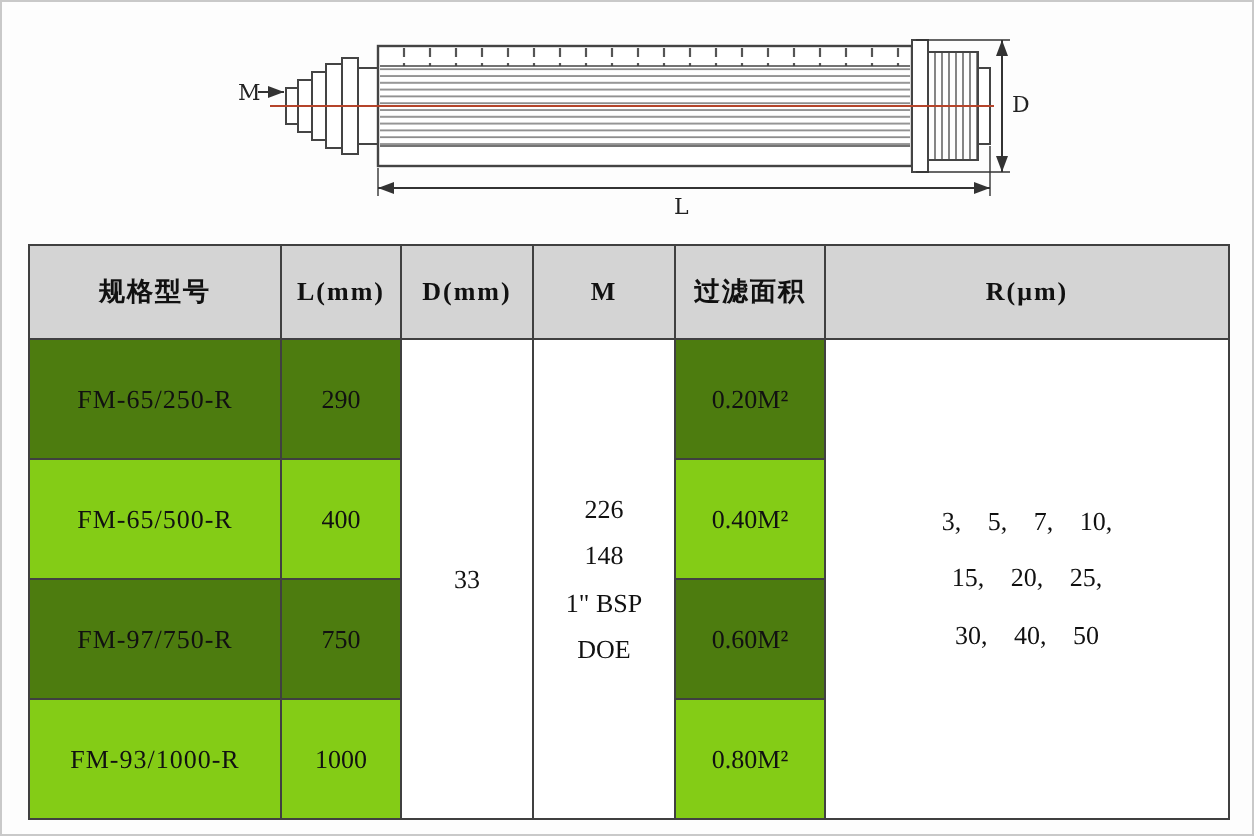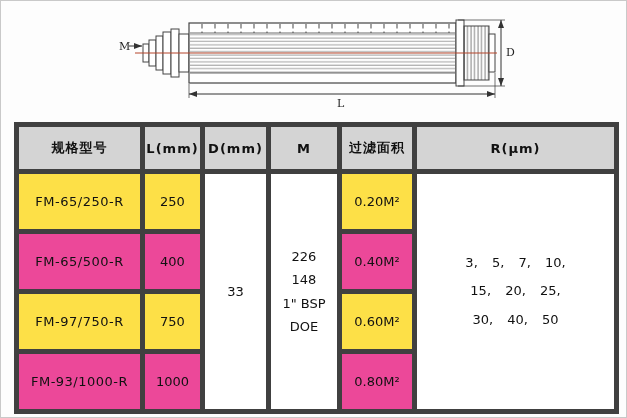--- a/index.html
+++ b/index.html
@@ -8,26 +8,26 @@
   .page {
     position:relative; width:627px; height:418px;
     background:#fdfdfd; border:1px solid #c9c9c9; overflow:hidden;
   }
   .diagram-wrap { position:absolute; top:2px; left:0; width:627px; height:116px; }
   table.spec {
     position:absolute; top:121px; left:13px; width:600px;
     border-collapse:collapse; table-layout:fixed;
   }
   table.spec th, table.spec td {
-    border:5px solid #404040; text-align:center; vertical-align:middle;
-    color:#111; font-size:13px; overflow:hidden;
+    border:1px solid #404040; text-align:center; vertical-align:middle;
+    color:#111; font-size:13px; overflow:hidden;font-family:Liberation Serif, serif;
   }
   table.spec th { background:#d4d4d4; font-weight:bold; height:47px; letter-spacing:1px; }
-  table.spec td { height:60px; background:#fde047; }
-  tr.alt td { background:#ec4899; }
+  table.spec td { height:60px; background:#4d7c0f; }
+  tr.alt td { background:#84cc16; }
   td.span-cell { background:#ffffff !important;margin-left:28px; }
   .m-line { line-height:1.8; }
   .r-line { line-height:2.2; word-spacing:10px; }
   .model { letter-spacing:0.5px; }
 </style>
 </head>
 <body>
 
 <div class="page">
 
@@ -112,21 +112,21 @@
         <th>L(mm)</th>
         <th>D(mm)</th>
         <th>M</th>
         <th>过滤面积</th>
         <th>R(μm)</th>
       </tr>
     </thead>
     <tbody>
       <tr>
         <td class="model">FM-65/250-R</td>
-        <td>250</td>
+        <td>290</td>
         <td class="span-cell" rowspan="4">33</td>
         <td class="span-cell" rowspan="4">
           <div class="m-line">226</div>
           <div class="m-line">148</div>
           <div class="m-line">1" BSP</div>
           <div class="m-line">DOE</div>
         </td>
         <td>0.20M²</td>
         <td class="span-cell" rowspan="4">
           <div class="r-line">3, 5, 7, 10,</div>

